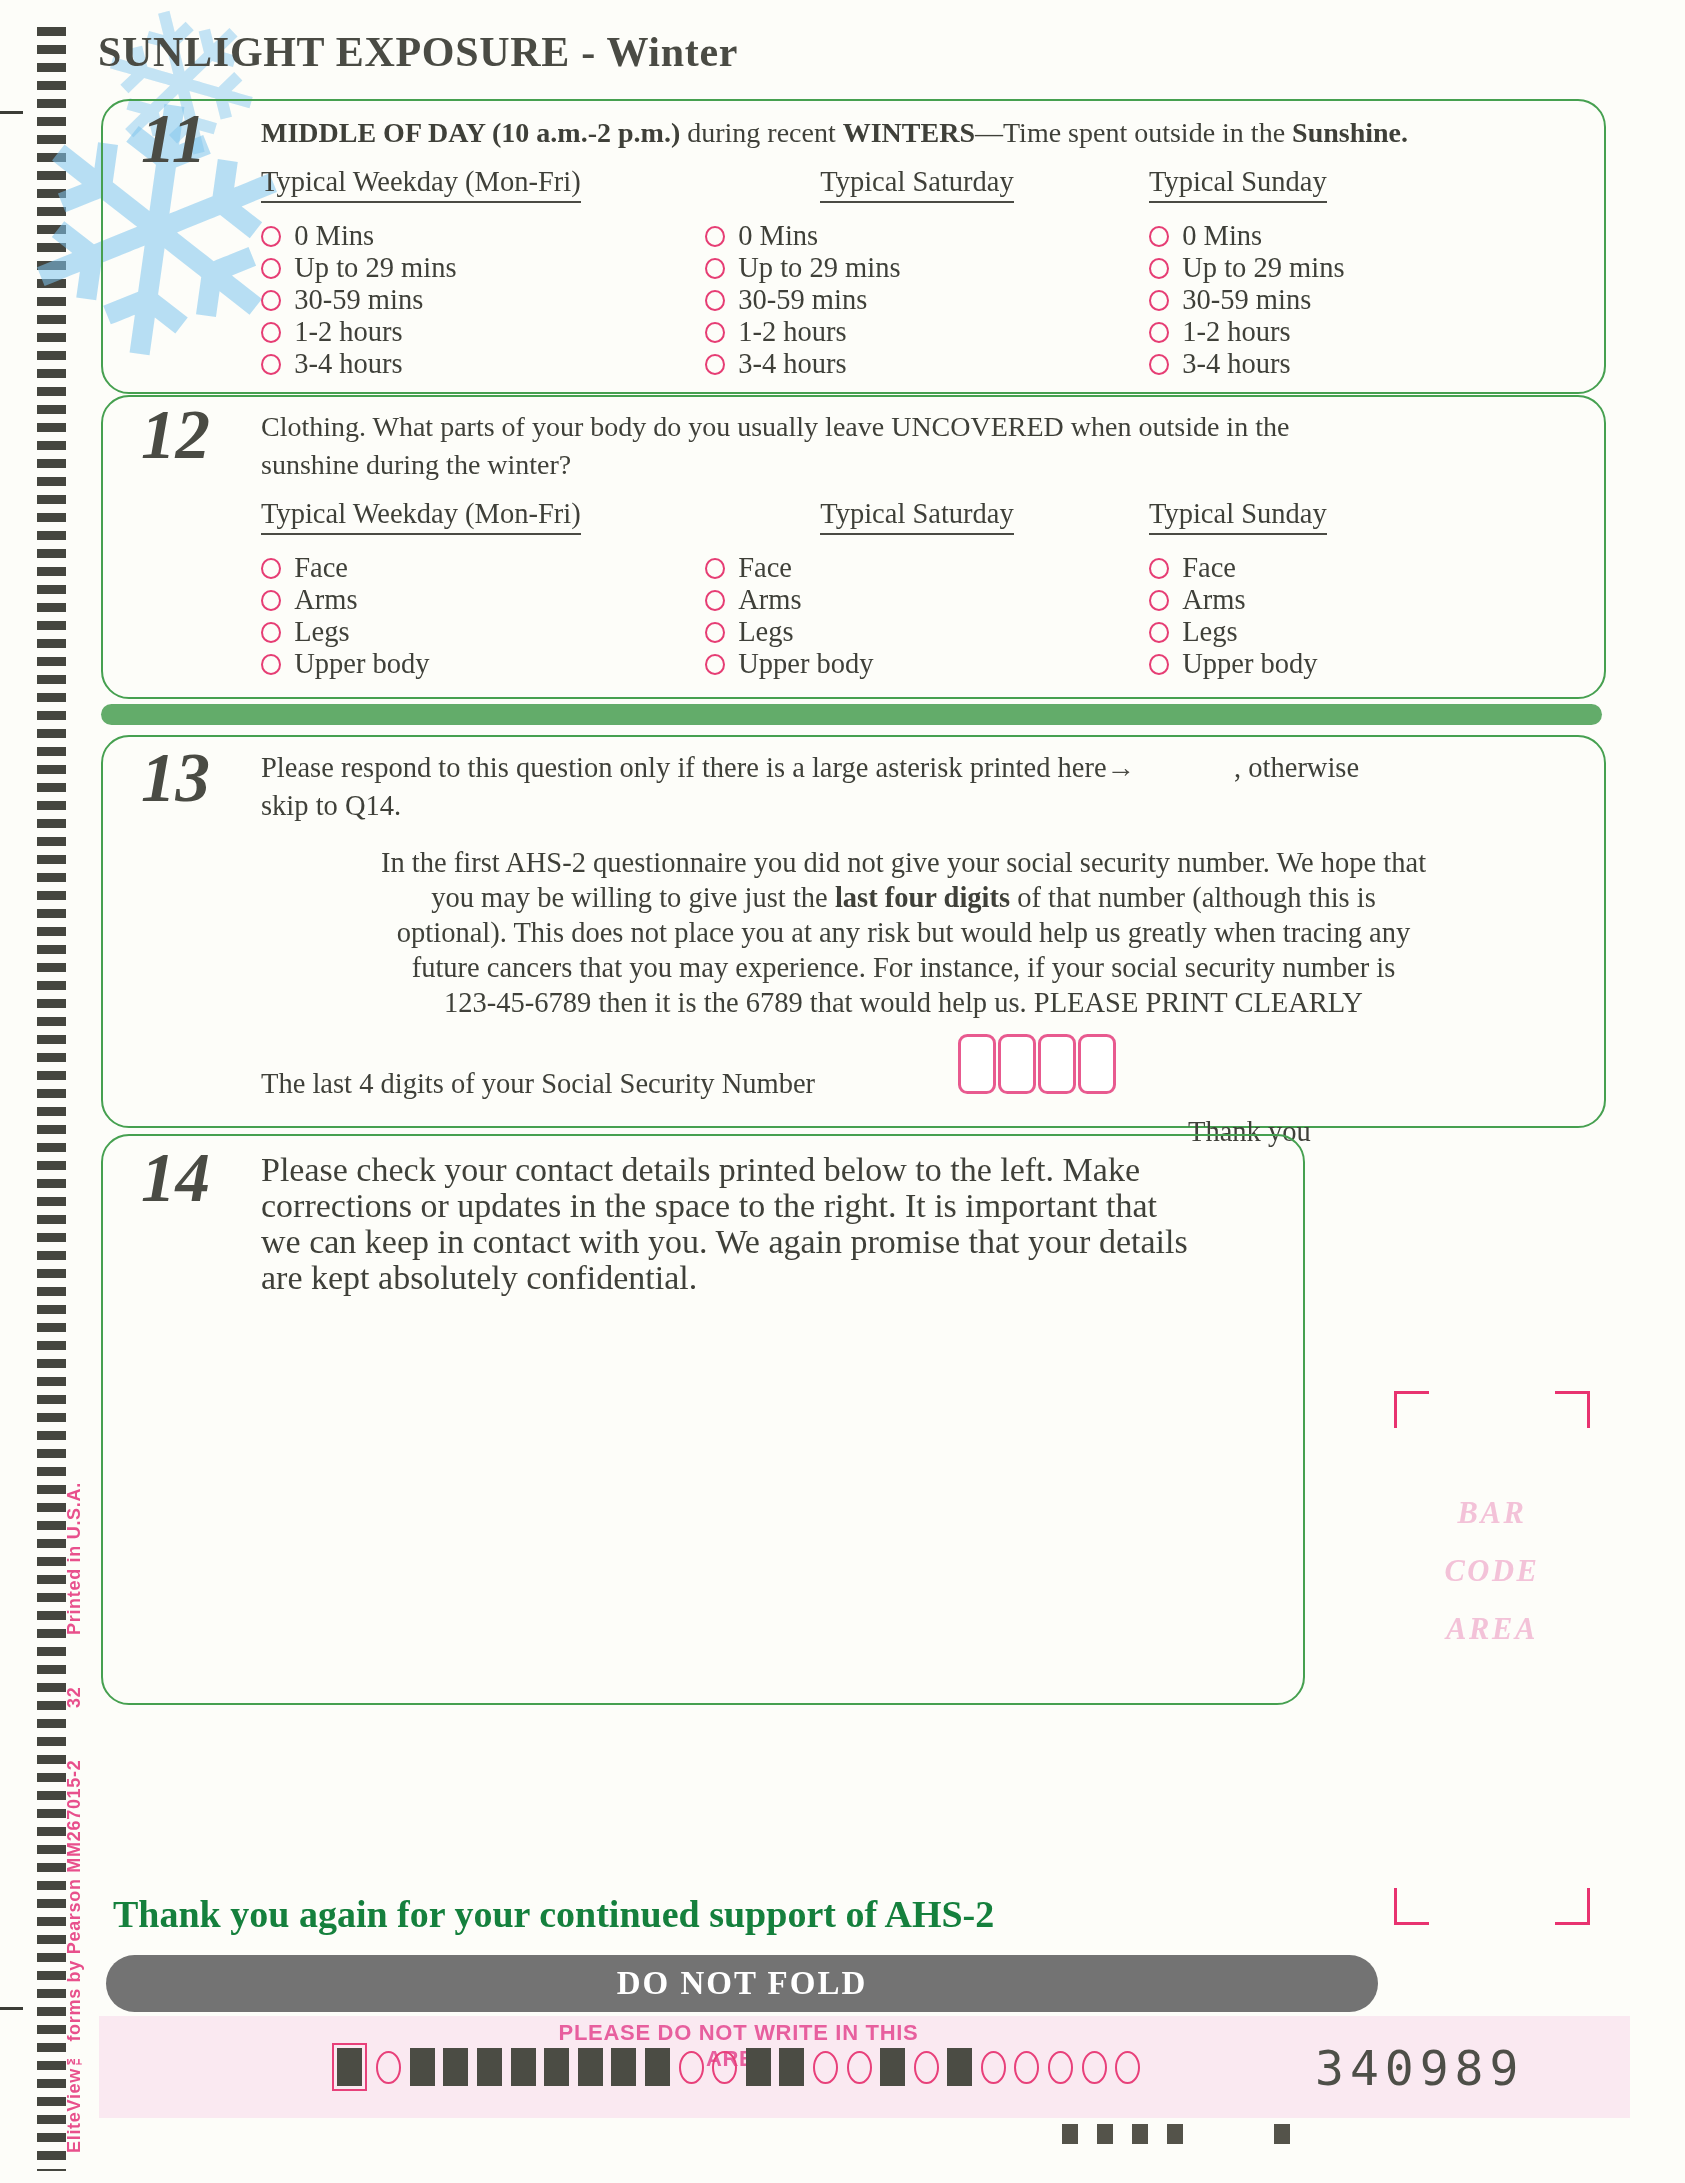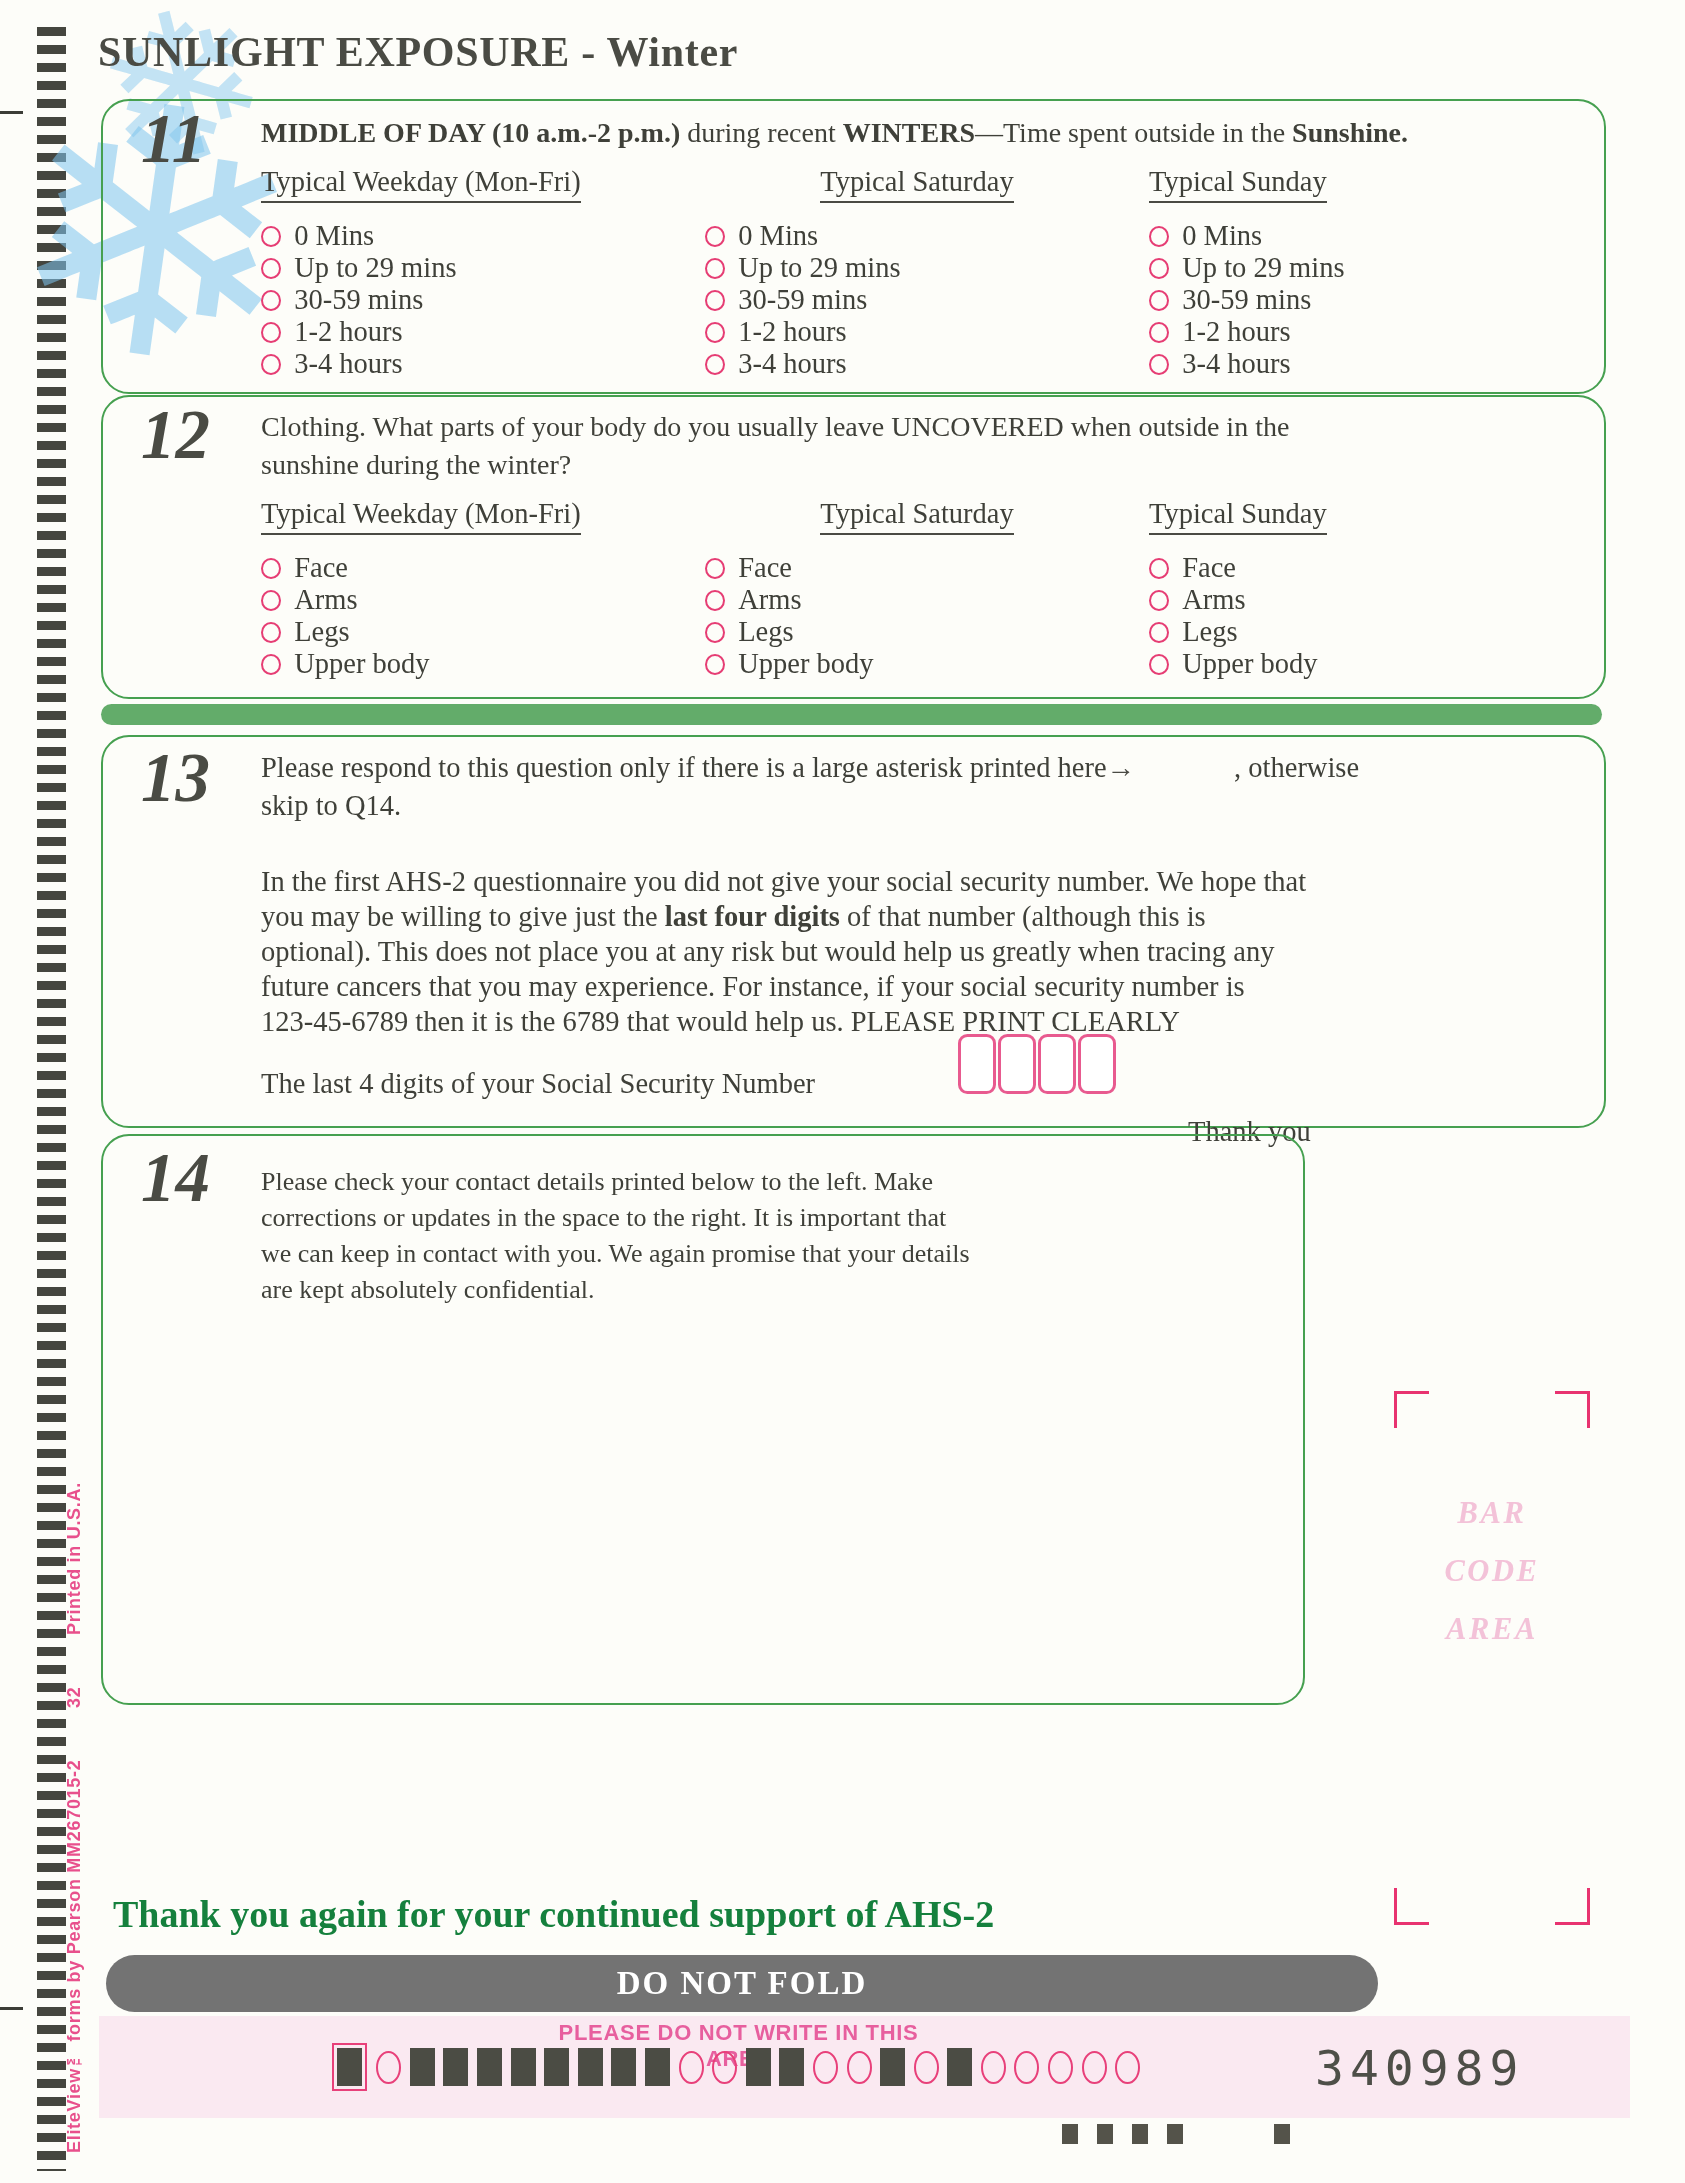--- a/index.html
+++ b/index.html
@@ -56,31 +56,31 @@
     border-radius:50%;box-sizing:border-box;flex:0 0 auto;background:transparent;}
   .optlabel{font-size:28.5px;}
 
   .green-bar{position:absolute;left:101px;top:704px;width:1501px;height:21px;
     background:#63ac6a;border-radius:10.6px;z-index:1;}
 
   
   .q13-intro{position:absolute;left:158px;top:12px;font-size:28.5px;line-height:38px;white-space:pre-line;}
   .q13-intro .arrow{font-weight:bold;color:#4a4b44;}
   .q13-intro .ast-gap{display:inline-block;width:99px;}
-  .q13-body{position:absolute;left:158px;top:127px;width:1285px;
-    font-size:28.5px;line-height:35px;white-space:pre-line;}
+  .q13-body{position:absolute;left:158px;top:108px;width:1285px;
+    font-size:28.5px;line-height:35px;white-space:pre-line;text-align:center;}
   .ssn-row{position:absolute;left:158px;top:297px;width:1298px;height:79px;}
   .ssn-label{position:absolute;left:0;top:34px;font-size:28.5px;}
   .ssn-boxes{position:absolute;left:697px;top:0;display:flex;gap:2px;}
   .ssnbox{display:inline-block;width:38px;height:60px;border:3.3px solid #e85a8f;
     border-radius:9.3px;box-sizing:border-box;background:#fff;}
   .ssn-thanks{position:absolute;left:927px;top:34px;font-size:28.5px;margin-top:48px;}
 
-  .q14-text{position:absolute;left:158px;top:28px;width:967px;
-    font-size:26px;line-height:36px;white-space:pre-line;font-family:Liberation Serif, serif;}
+  .q14-text{position:absolute;left:158px;top:16px;width:967px;
+    font-size:34px;line-height:36px;white-space:pre-line;font-family:Liberation Serif, serif;}
 
   
   .bracket{position:absolute;width:32px;height:34px;z-index:1;}
   .bracket.tl{left:1394px;top:1391px;border-left:3.3px solid #e83370;border-top:3.3px solid #e83370;}
   .bracket.tr{left:1555px;top:1391px;border-right:3.3px solid #e83370;border-top:3.3px solid #e83370;}
   .bracket.bl{left:1394px;top:1888px;border-left:3.3px solid #e83370;border-bottom:3.3px solid #e83370;}
   .bracket.br{left:1555px;top:1888px;border-right:3.3px solid #e83370;border-bottom:3.3px solid #e83370;}
   .barcode-label{position:absolute;left:1386px;width:212px;text-align:center;
     font-style:italic;font-weight:bold;font-size:30.5px;letter-spacing:2.6px;color:#f3c2d8;margin-top:20px;}
   .barcode-label.l0{top:1476px;}

